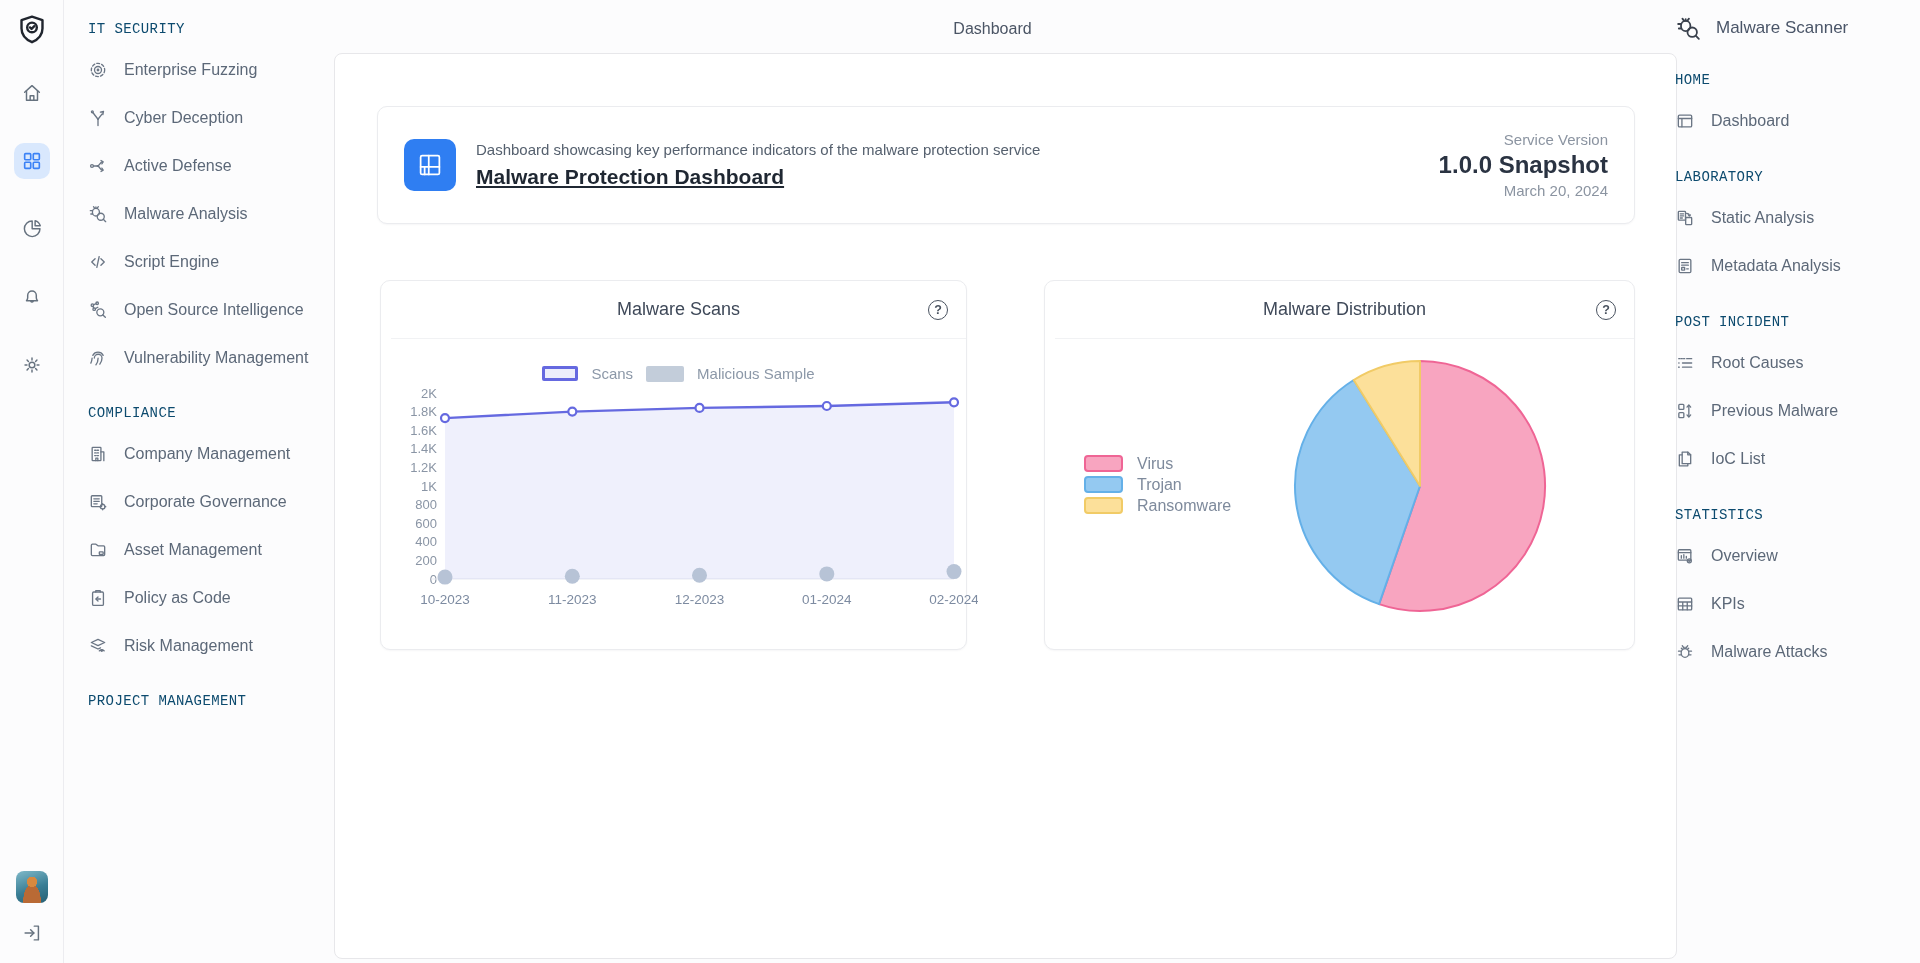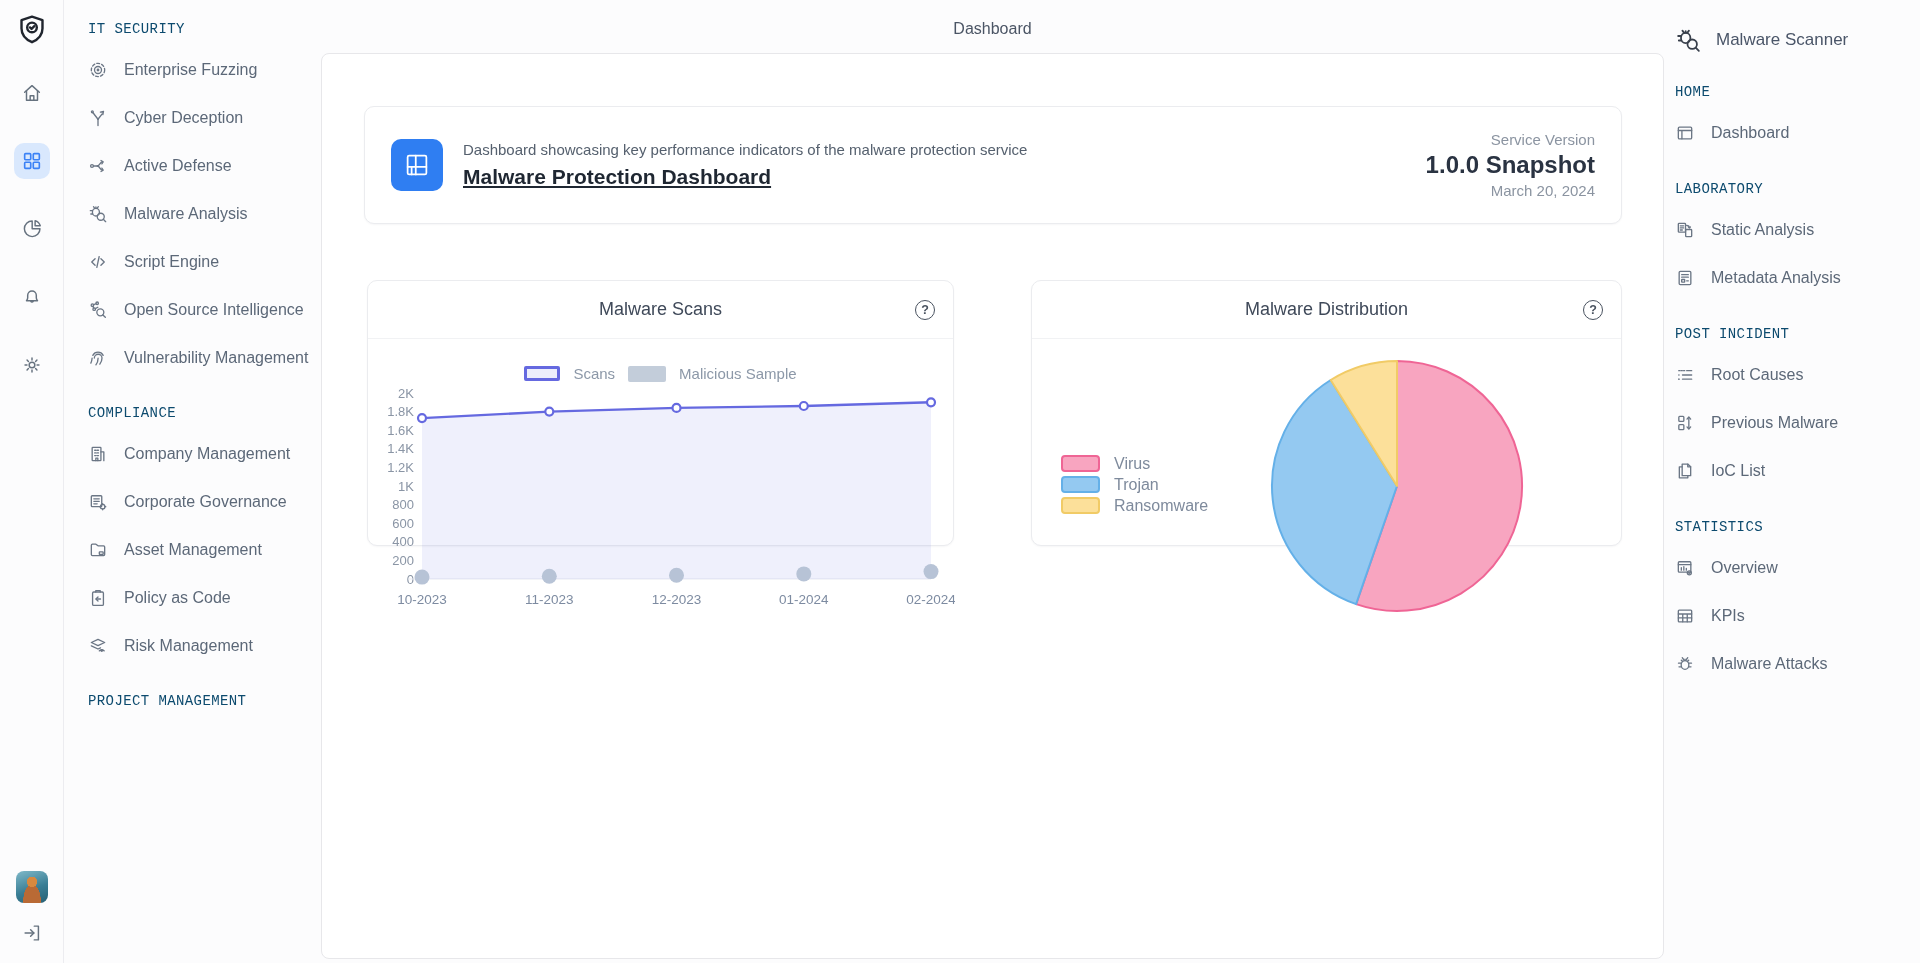--- a/index.html
+++ b/index.html
@@ -35,50 +35,50 @@
   .sidebar { position:absolute; left:64px; top:0; width:254px; padding:14px 0 0 24px; }
   .sec-header { font-size:14px; letter-spacing:.4px; color:#0c4a6e; height:16px; line-height:16px;font-family:Liberation Mono, monospace; }
   .side-item { height:48px; display:flex; align-items:center; gap:16px; cursor:pointer;
                color:#5c6878; font-size:16px; }
   .side-item .icon { width:20px; height:20px; color:#6b7685; }
   .sidebar .sec-header { margin-top:23px; }
   .sidebar .sec-header:first-child { margin-top:7px; }
   .sidebar .group { margin-top:9px; }
 
   
-  .rightbar { position:absolute; left:1675px; top:0; width:238px; padding-top:20px; }
+  .rightbar { position:absolute; left:1675px; top:0; width:238px; padding-top:8px; }
   .rb-title { height:40px; display:flex; align-items:center; gap:14px; color:#4a5568; font-size:17px; }
   .rb-title .icon { width:27px; height:27px; color:#39404c; }
   .rightbar .sec-header { margin-top:24px; }
   .rightbar .group { margin-top:9px; }
 
   
-  .panel { position:absolute; left:321px; top:53px; width:1343px; height:906px;
+  .panel { position:absolute; left:334px; top:53px; width:1343px; height:906px;
            background:#fff; border:1px solid #e7e7ea; border-radius:8px; }
   .top-title { position:absolute; left:321px; top:20px; width:1343px; text-align:center;
                font-size:16px; color:#4b5565; line-height:18px; }
 
   .header-card { position:absolute; left:42px; top:52px; width:1258px; height:118px;
                  background:#fff; border:1px solid #ebecef; border-radius:10px;
                  box-shadow:0 1px 2px rgba(20,30,60,.04);
                  display:flex; align-items:center; padding:0 26px 0 26px; }
   .hc-icon { width:52px; height:52px; border-radius:10px; background:#2f7ef2; color:#fff;
              display:flex; align-items:center; justify-content:center; }
   .hc-icon .icon { width:30px; height:30px; }
   .hc-icon svg { stroke-width:1.4; }
   .hc-text { margin-left:20px; }
   .hc-sub { font-size:15px; color:#55606e; }
   .hc-title { font-size:21px; font-weight:bold; color:#1f2732; margin-top:7px;text-decoration:underline; }
   .hc-right { margin-left:auto; text-align:right; }
   .hc-vlabel, .hc-date { font-size:15px; color:#8b94a1; }
   .hc-version { font-size:24px; font-weight:bold; color:#2a3342; margin:3px 0; }
 
   
-  .card { position:absolute; top:226px; height:266px; background:#fff;
-          border:1px solid #ebecef; border-radius:10px; box-shadow:0 1px 2px rgba(20,30,60,.04); }
+  .card { position:absolute; top:226px; height:370px; background:#fff;
+          border:1px solid #ebecef; border-radius:10px; box-shadow:0 1px 2px rgba(20,30,60,.04);padding-left:10px; }
   .card-hd { height:58px; border-bottom:1px solid #f1f2f4; position:relative;
              display:flex; align-items:center; justify-content:center; }
   .card-title { font-size:18px; color:#3f4959; }
   .help { position:absolute; right:18px; top:19px; width:20px; height:20px; border-radius:50%;
           border:1.6px solid #49525f; color:#49525f; font-size:12.5px; font-weight:bold;
           display:flex; align-items:center; justify-content:center; cursor:pointer; background:#fff; }
   .card-body { position:relative; height:291px; }
   #scans-card { left:45px; width:587px; }
   #pie-card { left:709px; width:591px; }
 

